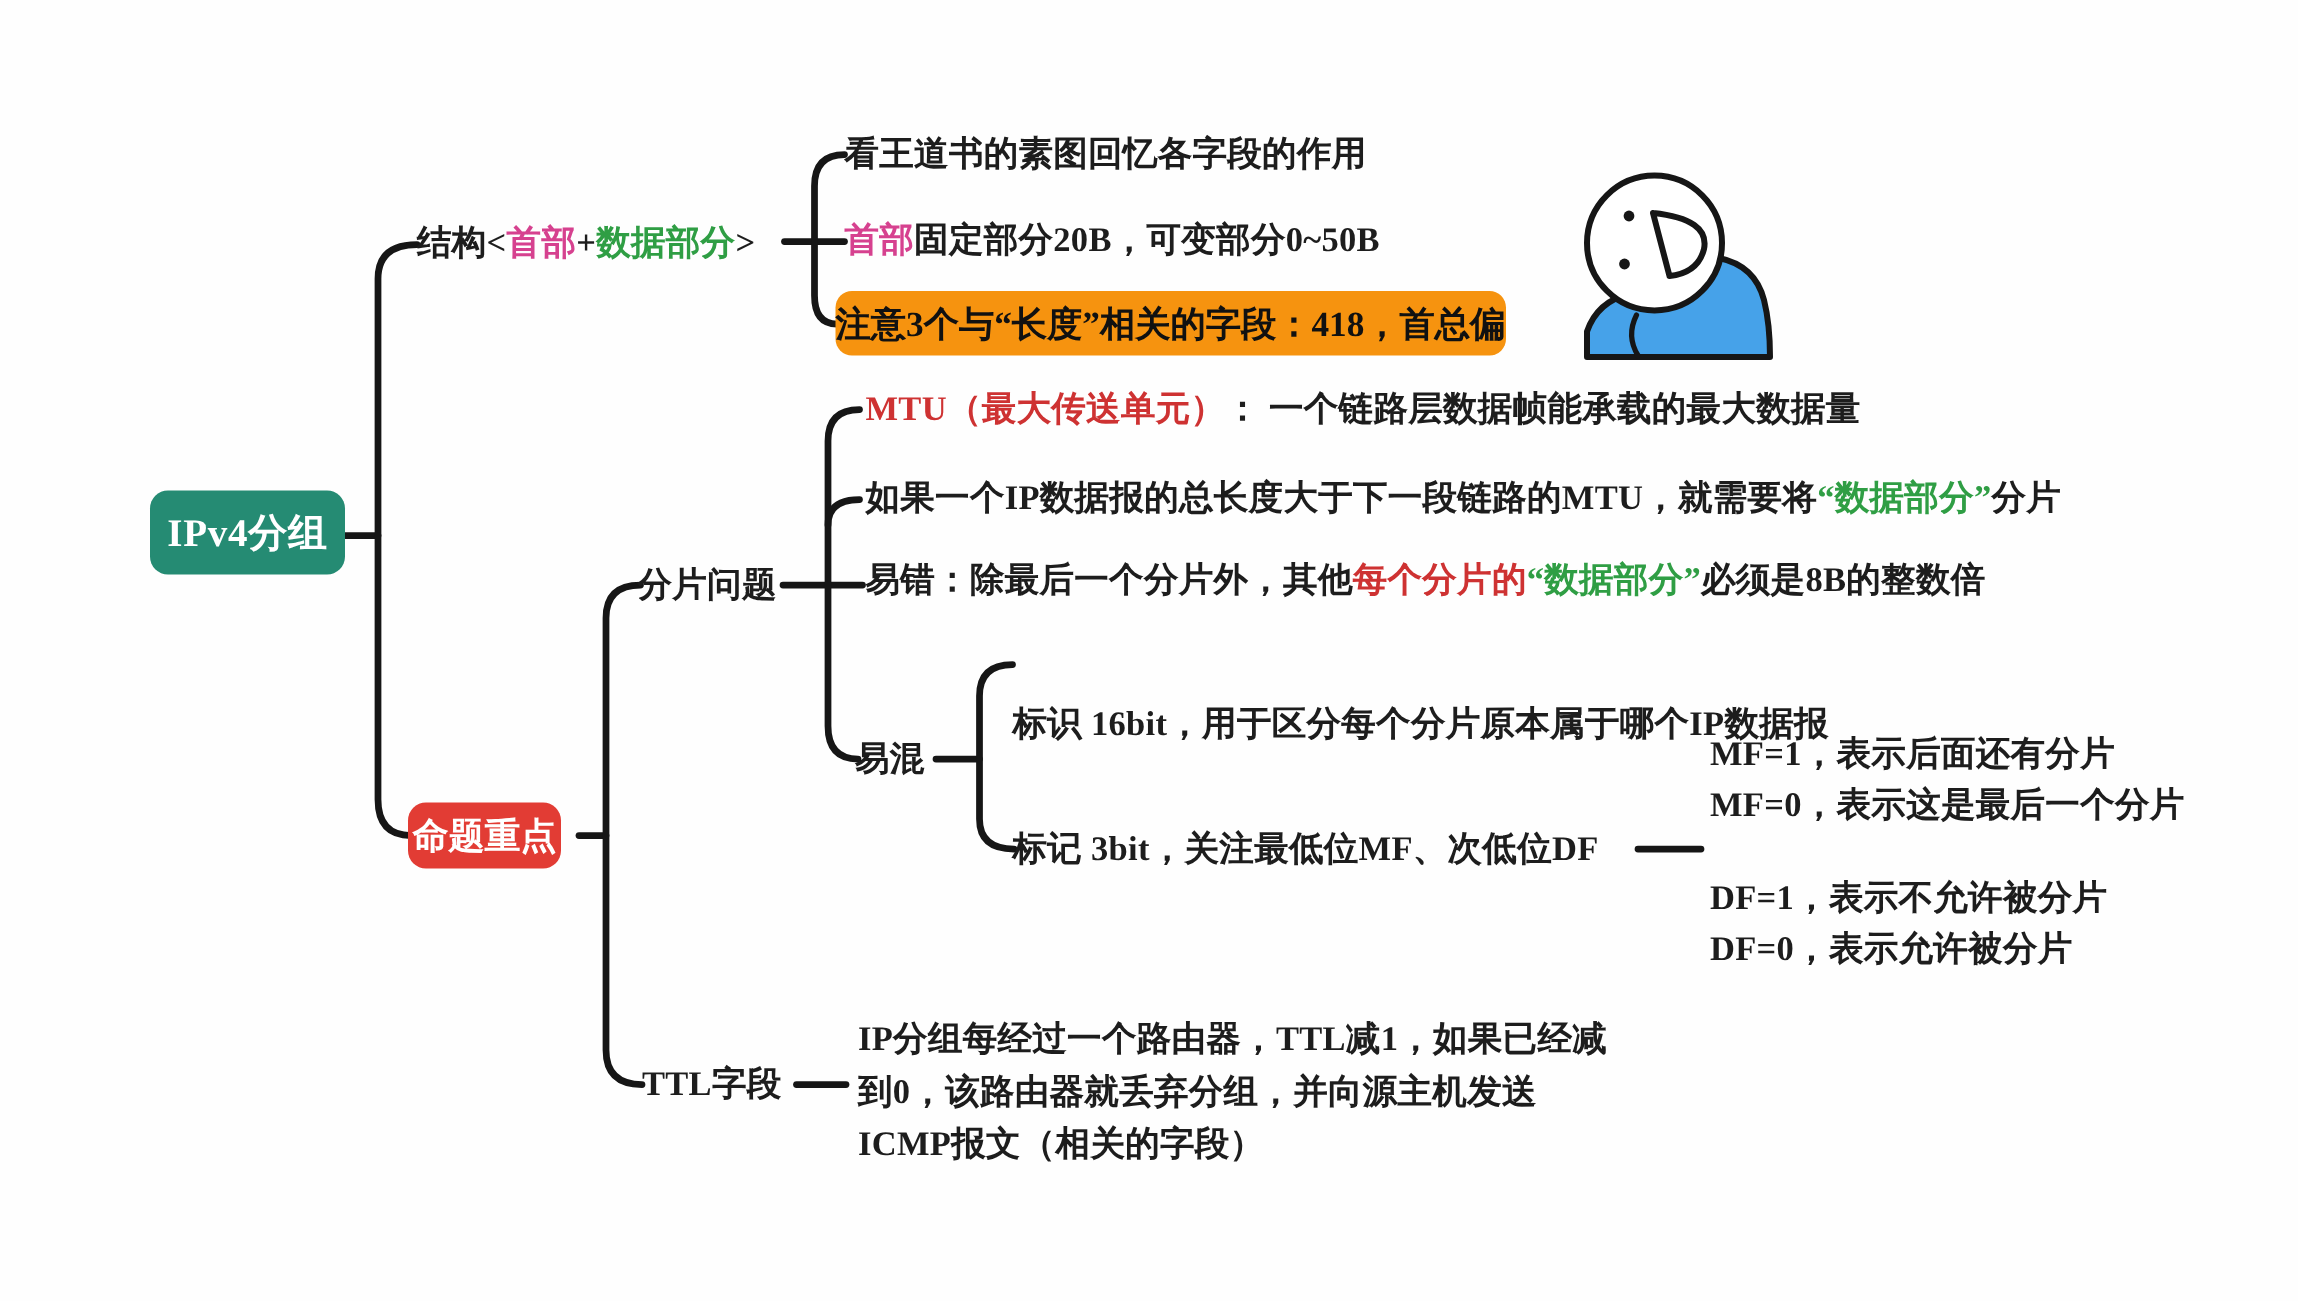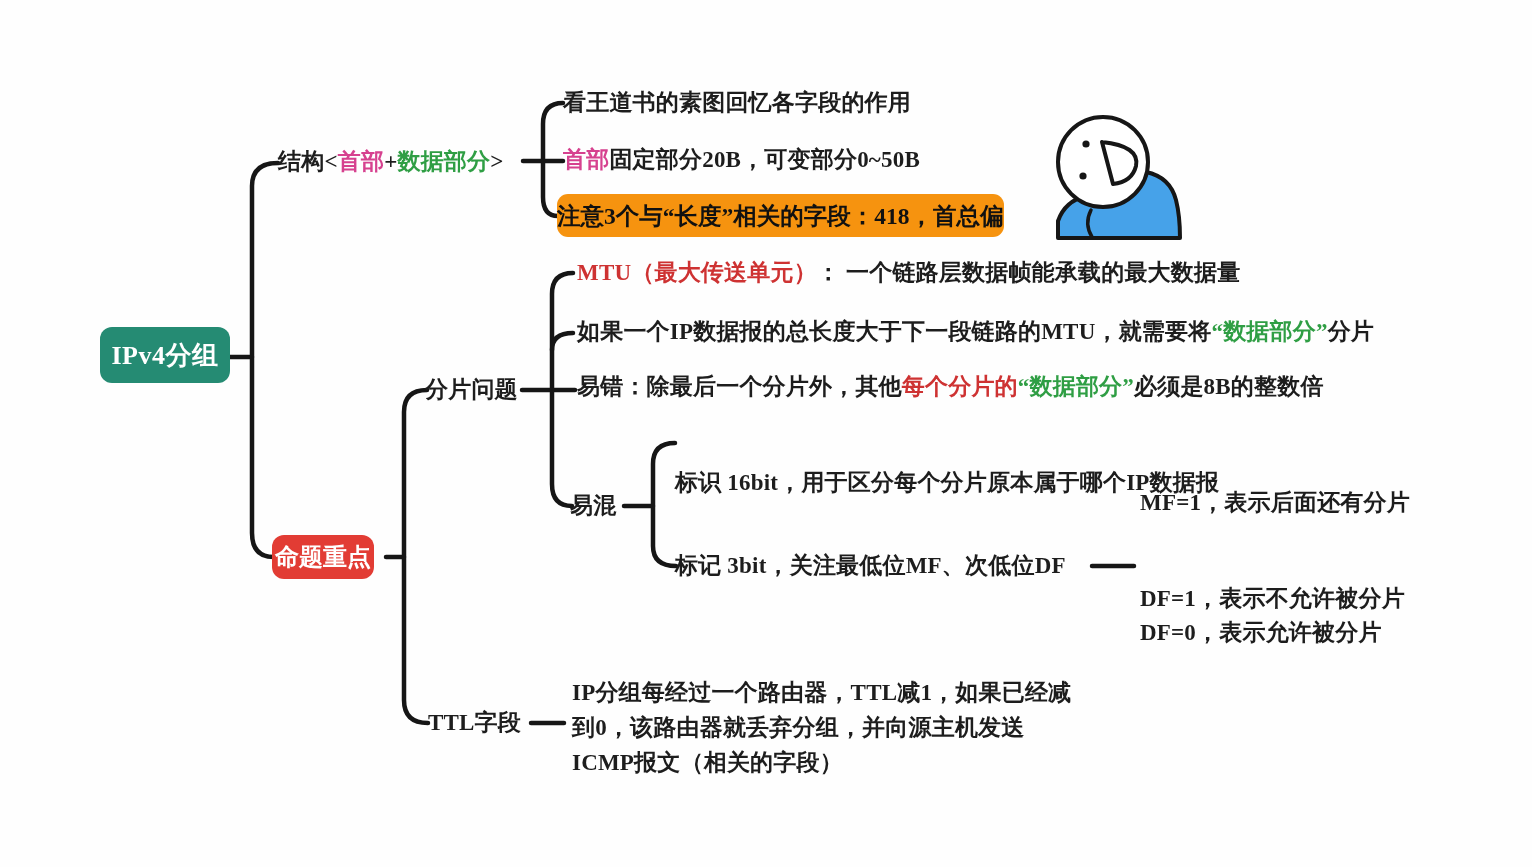--- a/index.html
+++ b/index.html
@@ -98,20 +98,21 @@
   </div>
 
   <div class="t" style="left:570px;top:492px;">易混</div>
 
   <div class="t" style="left:675px;top:429px;margin-top:40px;">标识 16bit，用于区分每个分片原本属于哪个IP数据报</div>
 
   <div class="t" style="left:675px;top:552px;">标记 3bit，关注最低位MF、次低位DF</div>
 
   <div class="t mline" style="left:1140px;top:486px;">
     <div>MF=1，表示后面还有分片</div>
+    <div>MF=0，表示这是最后一个分片</div>
   </div>
 
   <div class="t mline" style="left:1140px;top:582px;">
     <div>DF=1，表示不允许被分片</div>
     <div>DF=0，表示允许被分片</div>
   </div>
 
   <div class="t" style="left:428px;top:709px;">TTL字段</div>
 
   <div class="t ttlpara" style="left:572px;top:675px;">

